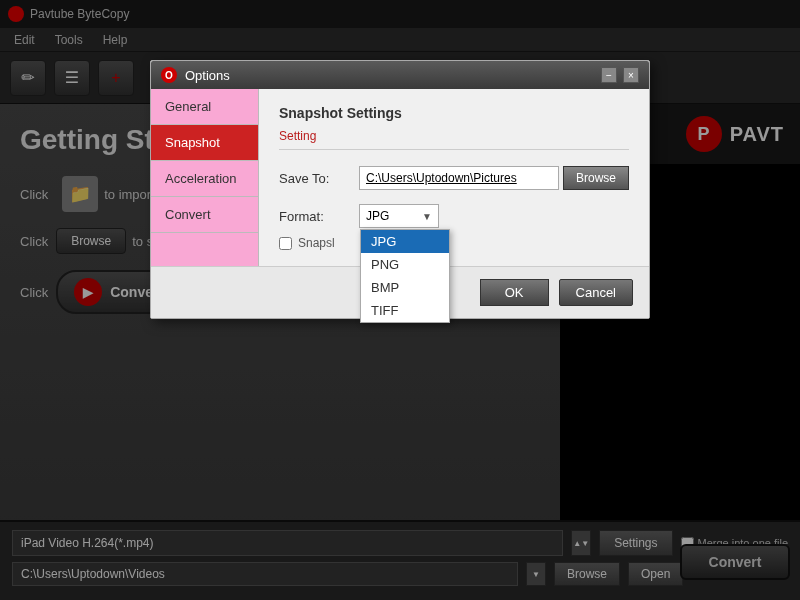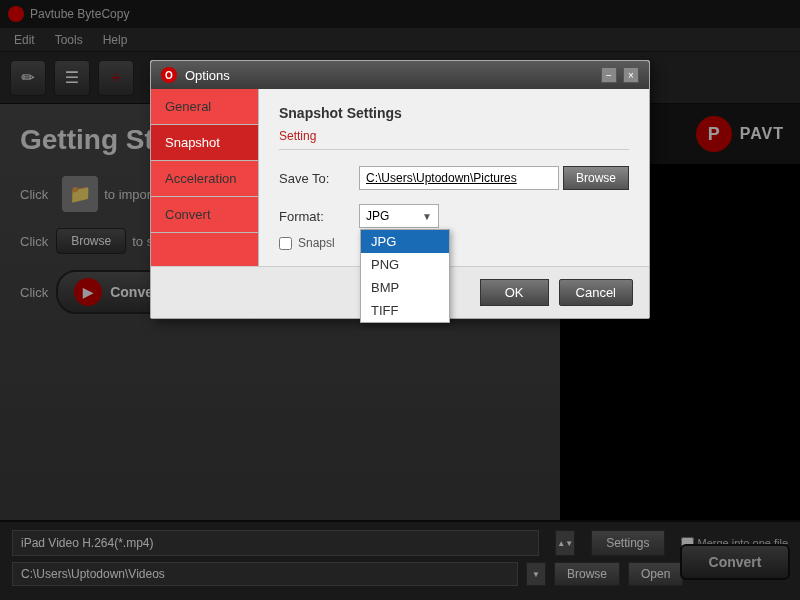--- a/index.html
+++ b/index.html
@@ -167,21 +167,21 @@
       display: flex;
       align-items: center;
       justify-content: center;
       margin-right: 8px;
       color: #fff;
       font-size: 18px;
       font-weight: bold;
     }
     .logo-text {
       color: #fff;
-      font-size: 16px;
+      font-size: 20px;
       font-weight: bold;
       letter-spacing: 1px;
     }
 
     
     .toolbar {
       height: 52px;
       background: #2a2a2a;
       display: flex;
       align-items: center;
@@ -211,21 +211,21 @@
       left: 0;
       right: 0;
       height: 80px;
       background: #2a2a2a;
       border-top: 2px solid #111;
       padding: 8px 12px;
     }
     .bottom-row1 {
       display: flex;
       align-items: center;
-      gap: 16px;
+      gap: 8px;
       margin-bottom: 6px;
     }
     .format-select {
       flex: 1;
       background: #3a3a3a;
       border: 1px solid #555;
       color: #fff;
       padding: 4px 8px;
       font-size: 12px;
       height: 26px;
@@ -381,21 +381,21 @@
 
     
     .modal-body {
       display: flex;
       background: #e8e8e8;
     }
 
     
     .modal-nav {
       width: 130px;
-      background: #ef4444;
+      background: #f9a8d4;
       border-right: 1px solid #bbb;
     }
     .modal-nav-item {
       padding: 10px 14px;
       font-size: 13px;
       color: #333;
       cursor: pointer;
       border-bottom: 1px solid #bbb;
     }
     .modal-nav-item.active {

